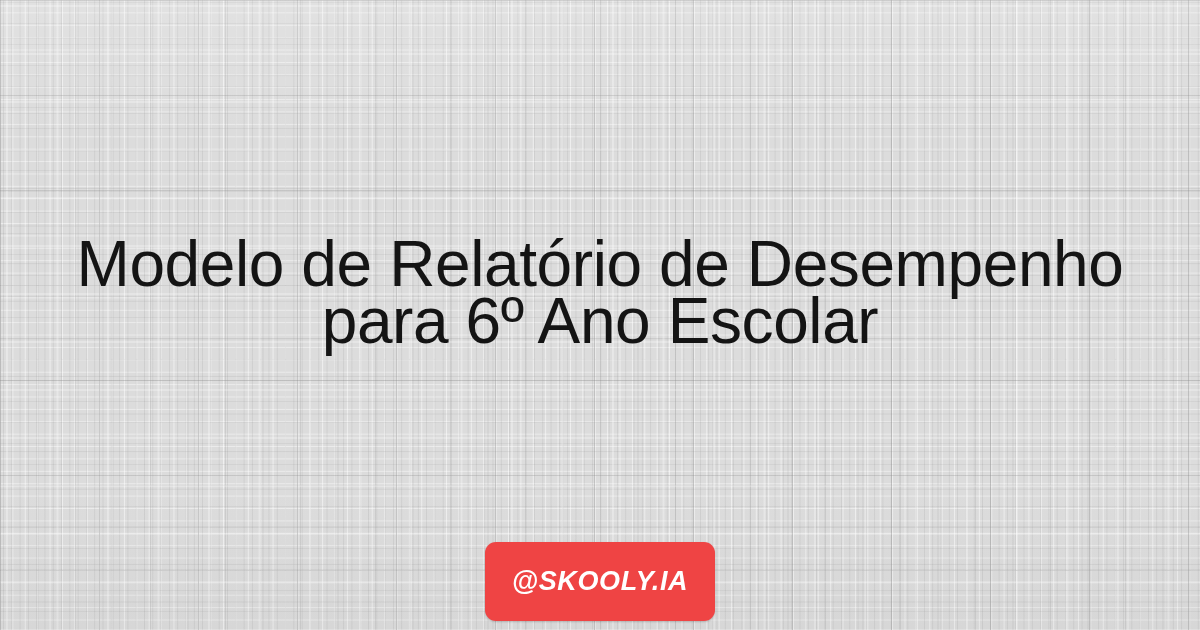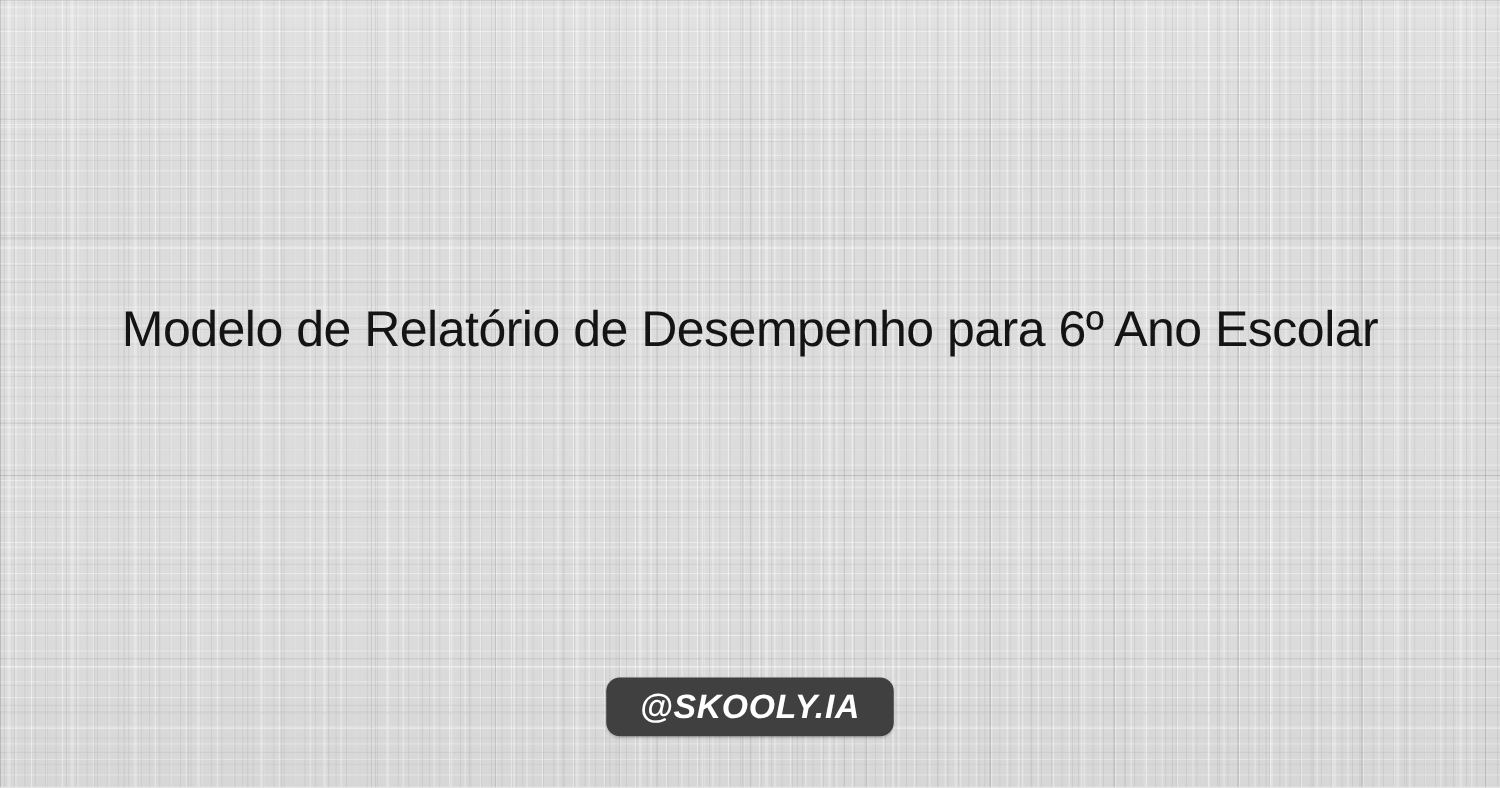--- a/index.html
+++ b/index.html
@@ -72,44 +72,44 @@
     right: 0;
     top: 236px;
     text-align: center;
     padding: 0 24px;
     box-sizing: border-box;
   }
   .title {
     margin: 0;
     font-family: "Liberation Sans", sans-serif;
     font-weight: 400;
-    font-size: 40px;
+    font-size: 64px;
     line-height: 57px;
     letter-spacing: -0.4px;
     color: #141414;
     white-space: pre-line;
   }
 
   
   .badge-wrap {
     position: absolute;
     left: 0;
     right: 0;
     top: 542px;
     display: flex;
     justify-content: center;
   }
   .badge {
     display: inline-flex;
     align-items: center;
     justify-content: center;
     height: 47px;
-    padding: 0 27px;
+    padding: 16px 27px;
     border-radius: 11px;
-    background: #404040;
+    background: #ef4444;
     color: #ffffff;
     font-family: "Liberation Sans", sans-serif;
     font-weight: 700;
     font-style: italic;
     font-size: 27px;
     letter-spacing: 0.6px;
     box-shadow: 0 1px 2px rgba(0,0,0,0.18);
     white-space: nowrap;
     user-select: none;
   }

